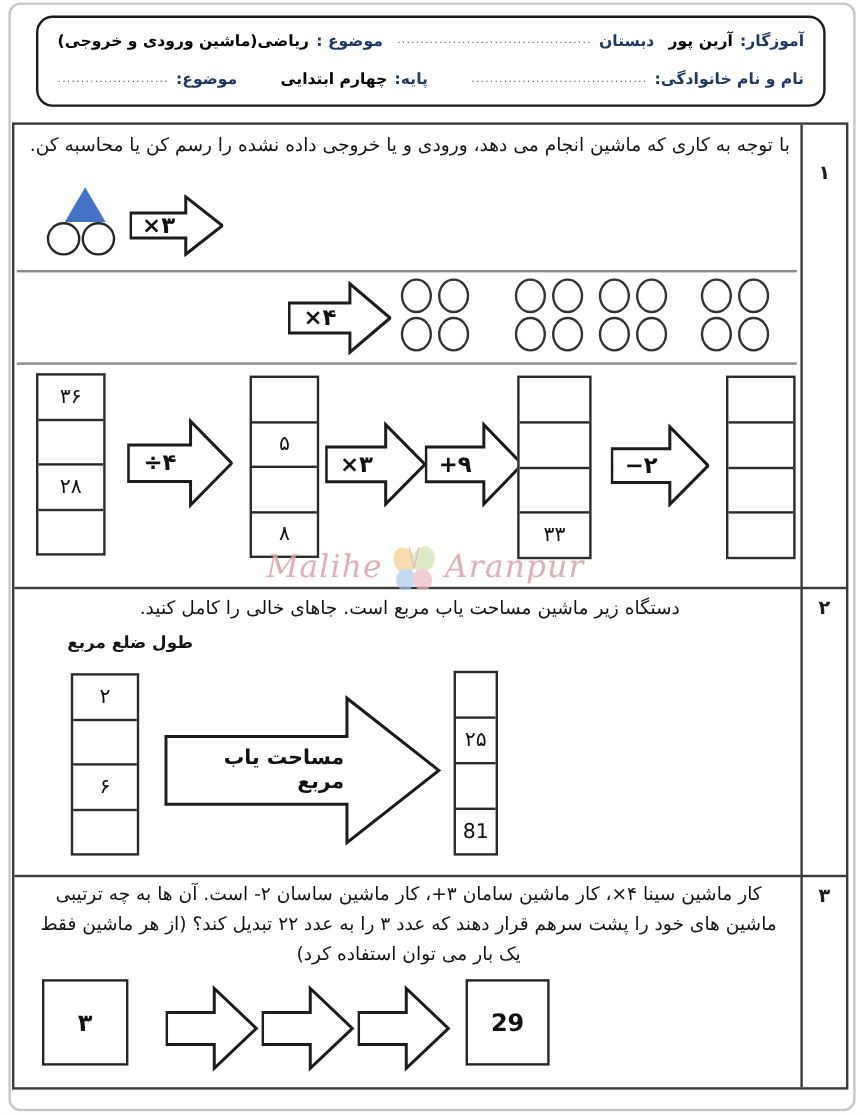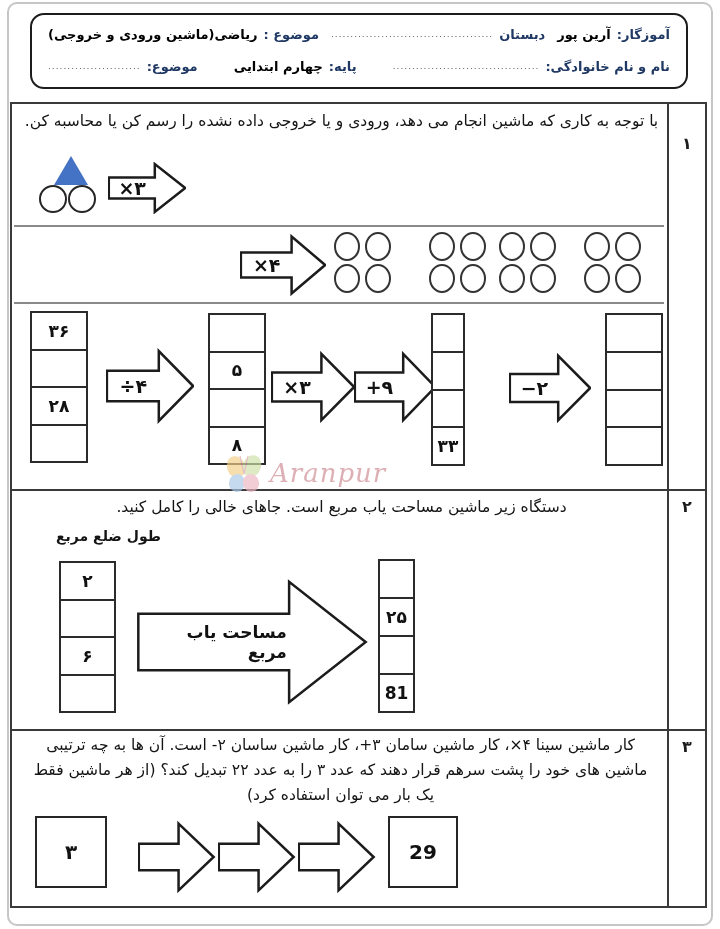--- a/index.html
+++ b/index.html
@@ -33,21 +33,21 @@
   .harrow { position:absolute; }
   .harrow svg { width:100%; height:100%; display:block; }
   .harrow .lbl { position:absolute; left:3%; top:25%; width:56%; height:50%;
                  display:flex; align-items:center; justify-content:center;
                  font-weight:bold; font-size:19px; color:#111; }
   .harrow .lbl.big { width:62%; font-size:17px; direction:rtl; }
 
   
   .cellcol { position:absolute; border:2px solid #2b2b2b; background:#fff; display:flex; flex-direction:column; }
   .cellcol .cell { flex:1; border-top:2px solid #2b2b2b; display:flex; align-items:center;
-                   justify-content:center; font-weight:bold; font-size:17px; color:#111; }
+                   justify-content:center; font-weight:normal; font-size:17px; color:#111; }
   .cellcol .cell:first-child { border-top:none; }
 
   
   .tri { position:absolute; width:0; height:0; border-left:17px solid transparent;
          border-right:17px solid transparent; border-bottom:29px solid #4472c4; }
   .ball { position:absolute; width:28px; height:28px; border:2.5px solid #262626; border-radius:50%; background:#fff; }
   .cgroup { position:absolute; display:grid; grid-template-columns:repeat(2, 28px); grid-auto-rows:31px; column-gap:3px; row-gap:1px; }
   .cgroup .c { width:26px; height:29px; border:2px solid #333; border-radius:50%; background:#fff; }
 
   .sq { position:absolute; border:2.5px solid #262626; background:#fff; display:flex;
@@ -179,21 +179,21 @@
         <polygon points="1,30 60,30 60,4 99,50 60,96 60,70 1,70" fill="#fff" stroke="#1c1c1c" stroke-width="2.5" vector-effect="non-scaling-stroke"></polygon>
       </svg>
       <span class="lbl" dir="ltr">×۳</span>
     </div>
     <div class="harrow" style="left:342px; top:247px; width:82px; height:72px;">
       <svg viewBox="0 0 100 100" preserveAspectRatio="none">
         <polygon points="1,30 60,30 60,4 99,50 60,96 60,70 1,70" fill="#fff" stroke="#1c1c1c" stroke-width="2.5" vector-effect="non-scaling-stroke"></polygon>
       </svg>
       <span class="lbl" dir="ltr">+۹</span>
     </div>
-    <div class="cellcol" style="left:419px; top:209px; width:34px; height:153px;">
+    <div class="cellcol" style="left:419px; top:209px; width:62px; height:153px;">
       <div class="cell"></div>
       <div class="cell"></div>
       <div class="cell"></div>
       <div class="cell">۳۳</div>
     </div>
     <div class="harrow" style="left:497px; top:249px; width:82px; height:70px;">
       <svg viewBox="0 0 100 100" preserveAspectRatio="none">
         <polygon points="1,30 60,30 60,4 99,50 60,96 60,70 1,70" fill="#fff" stroke="#1c1c1c" stroke-width="2.5" vector-effect="non-scaling-stroke"></polygon>
       </svg>
       <span class="lbl" dir="ltr">−۲</span>
@@ -244,20 +244,21 @@
     <div class="harrow" style="left:286px; top:716px; width:78px; height:74px;">
       <svg viewBox="0 0 100 100" preserveAspectRatio="none">
         <polygon points="1,32 52,32 52,5 97,50 52,95 52,68 1,68" fill="#fff" stroke="#1c1c1c" stroke-width="2.5" vector-effect="non-scaling-stroke"></polygon>
       </svg>
     </div>
 
     <div class="sq" style="left:376px; top:712px; width:70px; height:72px;">29</div>
   </div>
 
   <div class="wm">
+    <span class="wtxt">Malihe</span>
     <svg width="44" height="42" viewBox="0 0 44 42" style="opacity:.8">
       <g stroke="none">
         <ellipse cx="14" cy="15" rx="9" ry="11" fill="#f2cf8a" transform="rotate(-18 14 15)"></ellipse>
         <ellipse cx="30" cy="14" rx="9" ry="11" fill="#cfe0a8" transform="rotate(18 30 14)"></ellipse>
         <ellipse cx="15" cy="31" rx="8" ry="9" fill="#aac8e8" transform="rotate(12 15 31)"></ellipse>
         <ellipse cx="29" cy="31" rx="8" ry="9" fill="#eeb6c4" transform="rotate(-12 29 31)"></ellipse>
         <path d="M22 22 L18 4 M22 22 L26 4" stroke="#d8a3a9" stroke-width="1.2" fill="none"></path>
       </g>
     </svg>
     <span class="wtxt">Aranpur</span>

